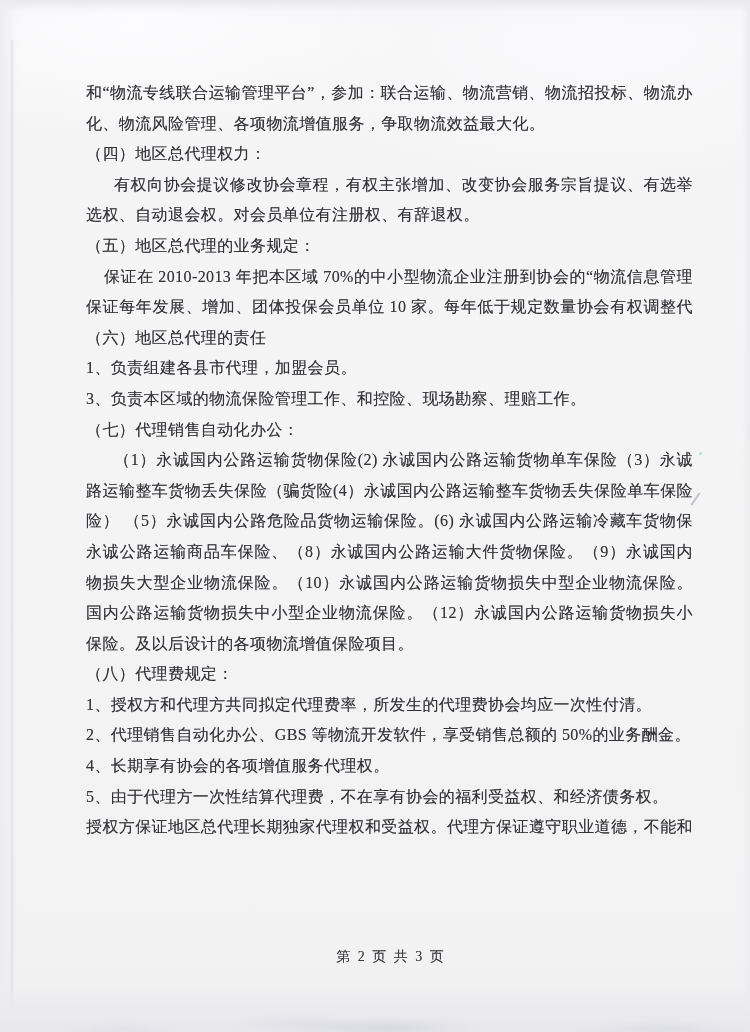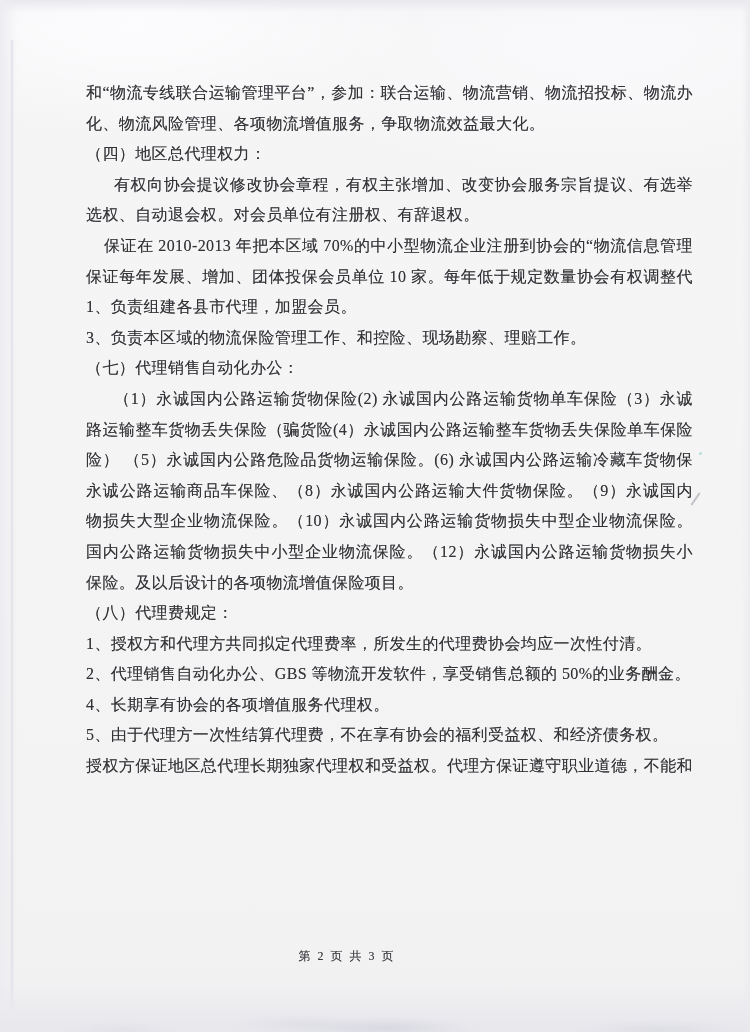--- a/index.html
+++ b/index.html
@@ -74,44 +74,47 @@
   }
   .line.ind1 { text-indent: 18px; }
   .line.ind2 { text-indent: 28px; }
   .footer {
     position: absolute;
     top: 948px;
     left: 0;
     width: 694px;
     text-align: center;
     color: #3a393e;
-    font-size: 12px;
+    font-size: 14px;
     letter-spacing: 2px;
     text-shadow: 0 0 0.5px rgba(70,69,78,0.5);
+    padding-left: 44px;
   }
 </style>
 </head>
 <body>
 
 <div class="page">
 
   <div class="scan-edge-top"></div>
   <div class="scan-edge-left"></div>
   <div class="crease-left"></div>
   <div class="scan-edge-right"></div>
   <div class="scan-edge-bottom"></div>
 
   <div class="content">
     <div class="line j">和“物流专线联合运输管理平台”，参加：联合运输、物流营销、物流招投标、物流办公自动</div>
     <div class="line">化、物流风险管理、各项物流增值服务，争取物流效益最大化。</div>
     <div class="line">（四）地区总代理权力：</div>
     <div class="line j ind2">有权向协会提议修改协会章程，有权主张增加、改变协会服务宗旨提议、有选举权、当</div>
     <div class="line">选权、自动退会权。对会员单位有注册权、有辞退权。</div>
+    <div class="line">（五）地区总代理的业务规定：</div>
     <div class="line j ind1">保证在 2010-2013 年把本区域 70%的中小型物流企业注册到协会的“物流信息管理网”。</div>
     <div class="line j">保证每年发展、增加、团体投保会员单位 10 家。每年低于规定数量协会有权调整代理权。</div>
+    <div class="line">（六）地区总代理的责任</div>
     <div class="line">1、负责组建各县市代理，加盟会员。</div>
     <div class="line">3、负责本区域的物流保险管理工作、和控险、现场勘察、理赔工作。</div>
     <div class="line">（七）代理销售自动化办公：</div>
     <div class="line j ind2">（1）永诚国内公路运输货物保险(2) 永诚国内公路运输货物单车保险（3）永诚国内公</div>
     <div class="line j">路运输整车货物丢失保险（骗货险(4）永诚国内公路运输整车货物丢失保险单车保险（骗货</div>
     <div class="line j">险） （5）永诚国内公路危险品货物运输保险。(6) 永诚国内公路运输冷藏车货物保险（7）</div>
     <div class="line j">永诚公路运输商品车保险、（8）永诚国内公路运输大件货物保险。（9）永诚国内公路运输货</div>
     <div class="line j">物损失大型企业物流保险。（10）永诚国内公路运输货物损失中型企业物流保险。（11）永诚</div>
     <div class="line j">国内公路运输货物损失中小型企业物流保险。（12）永诚国内公路运输货物损失小型企业物流</div>
     <div class="line">保险。及以后设计的各项物流增值保险项目。</div>

